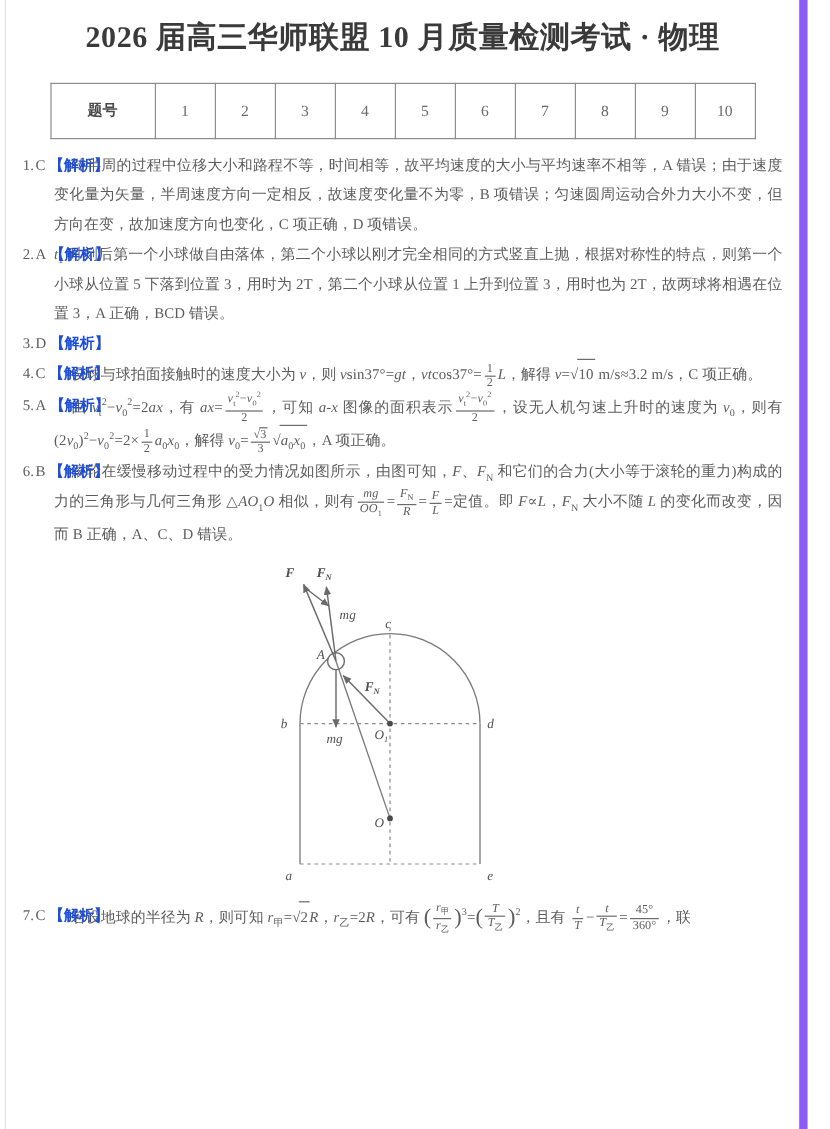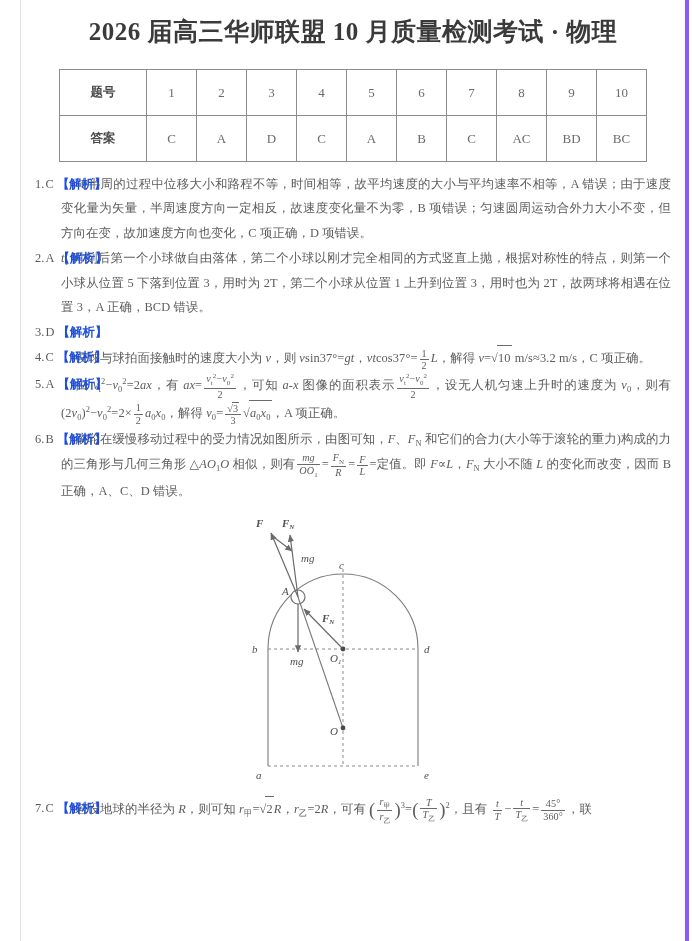--- a/index.html
+++ b/index.html
@@ -10,27 +10,27 @@
   body {
     width: 692px;
     height: 941px;
     overflow: hidden;
     font-family: "Liberation Serif", "DejaVu Serif", serif;
     color: #555555;
     position: relative;
   }
   .page {
     position: absolute;
-    left: 20px;
+    left: 4px;
     top: 0;
     width: 669px;
     height: 941px;
     background: #ffffff;
     border-left: 1px solid #e2e2e2;
-    border-right: 4px solid #8b5cf6;
+    border-right: 7px solid #8b5cf6;
     box-sizing: border-box;
     overflow: hidden;
   }
   .inner {
     position: relative;
     width: 100%;
     height: 100%;
   }
 
   
@@ -163,33 +163,20 @@
           <td>2</td>
           <td>3</td>
           <td>4</td>
           <td>5</td>
           <td>6</td>
           <td>7</td>
           <td>8</td>
           <td>9</td>
           <td>10</td>
         </tr>
-        <tr>
-          <td class="rowhead">答案</td>
-          <td>C</td>
-          <td>A</td>
-          <td>D</td>
-          <td>C</td>
-          <td>A</td>
-          <td>B</td>
-          <td>C</td>
-          <td>AC</td>
-          <td>BD</td>
-          <td>BC</td>
-        </tr>
       </tbody>
     </table>
   </div>
 
   <div class="explanations">
 
     <p class="exp">
       <span class="lead"><span class="num">1.</span><span class="ansletter">C</span><span class="jiexi">【解析】</span></span>
       <span class="firstgap"></span><span class="body">转半周的过程中位移大小和路程不等，时间相等，故平均速度的大小与平均速率不相等，A 错误；由于速度变化量为矢量，半周速度方向一定相反，故速度变化量不为零，B 项错误；匀速圆周运动合外力大小不变，但方向在变，故加速度方向也变化，C 项正确，D 项错误。</span>
     </p>

